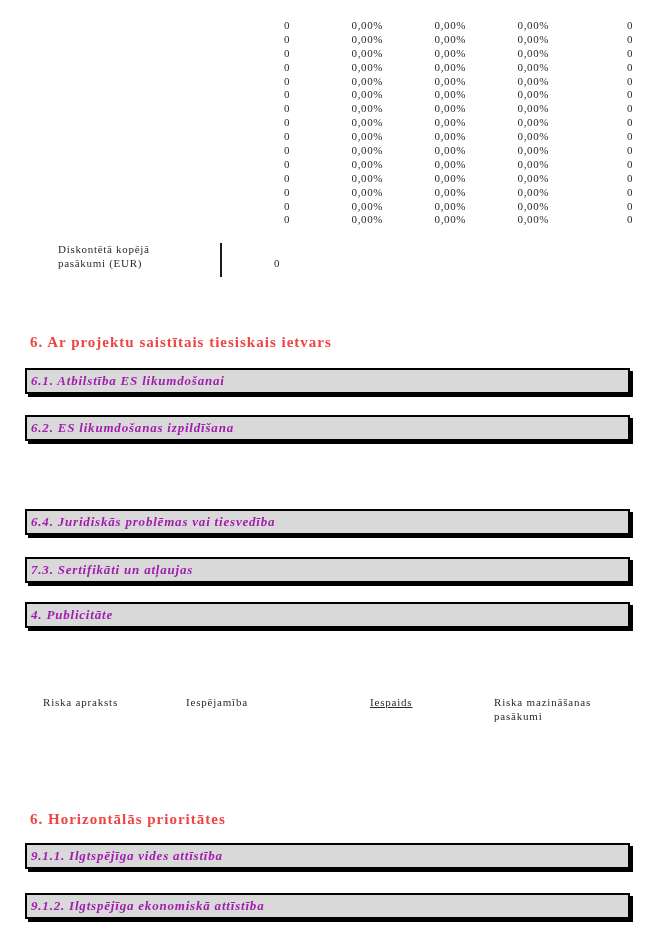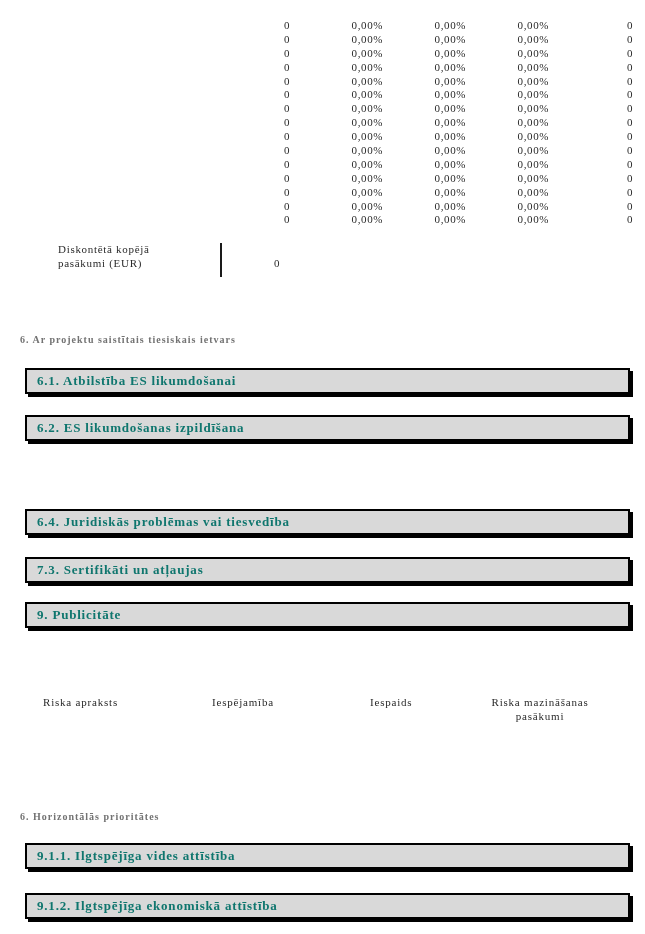--- a/index.html
+++ b/index.html
@@ -62,63 +62,64 @@
     left: 274px;
     top: 257px;
     font-size: 11px;
     letter-spacing: 0.6px;
     color: #2a2a2a;
   }
 
   
   .doc-heading {
     position: absolute;
-    left: 20px;
-    font-size: 10px;
+    left: 30px;
+    font-size: 15px;
     font-weight: bold;
     letter-spacing: 1px;
-    color: #737373;
+    color: #ef4444;
     white-space: nowrap;
   }
 
   
   .bar {
     position: absolute;
     left: 25px;
     width: 605px;
     height: 26px;
     box-sizing: border-box;
     background: #d9d9d9;
     border: 2px solid #000;
     box-shadow: 3px 3px 0 0 #000;
   }
   .bar-label {
     display: block;
-    padding-left: 10px;
+    padding-left: 4px;
     font-size: 13px;
     font-weight: bold;
     line-height: 22px;
     letter-spacing: 0.8px;
-    color: #0f766e;
+    color: #a21caf;
     white-space: nowrap;
+    font-style: italic;
   }
 
   
   .risk-header {
     position: absolute;
     top: 695px;
     font-size: 11px;
     line-height: 14px;
     letter-spacing: 0.8px;
     color: #2a2a2a;
   }
   .risk-h1 { left: 43px; }
-  .risk-h2 { left: 186px; margin-left: 26px; }
-  .risk-h3 { left: 370px; }
-  .risk-h4 { left: 475px; width: 130px; text-align: center; }
+  .risk-h2 { left: 186px; }
+  .risk-h3 { left: 370px; text-decoration: underline; }
+  .risk-h4 { left: 494px; width: 130px; text-align: left; }
 </style>
 </head>
 <body>
 
 <div class="page">
 
   <div class="fin-table">
       <div class="fin-row">
         <div class="fin-cell c0">0</div>
         <div class="fin-cell c1">0,00%</div>
@@ -239,21 +240,21 @@
     <span class="bar-label">6.2. ES likumdošanas izpildīšana</span>
   </div>
   <div class="bar" style="top:509px">
     <span class="bar-label">6.4. Juridiskās problēmas vai tiesvedība</span>
   </div>
   <div class="bar" style="top:557px">
     <span class="bar-label">7.3. Sertifikāti un atļaujas</span>
   </div>
 
   <div class="bar" style="top:602px">
-    <span class="bar-label">9. Publicitāte</span>
+    <span class="bar-label">4. Publicitāte</span>
   </div>
 
 
   <div class="risk-header risk-h1">Riska apraksts</div>
   <div class="risk-header risk-h2">Iespējamība</div>
   <div class="risk-header risk-h3">Iespaids</div>
   <div class="risk-header risk-h4">Riska mazināšanas pasākumi</div>
 
   <div class="doc-heading" style="top:811px">6. Horizontālās prioritātes</div>
 

